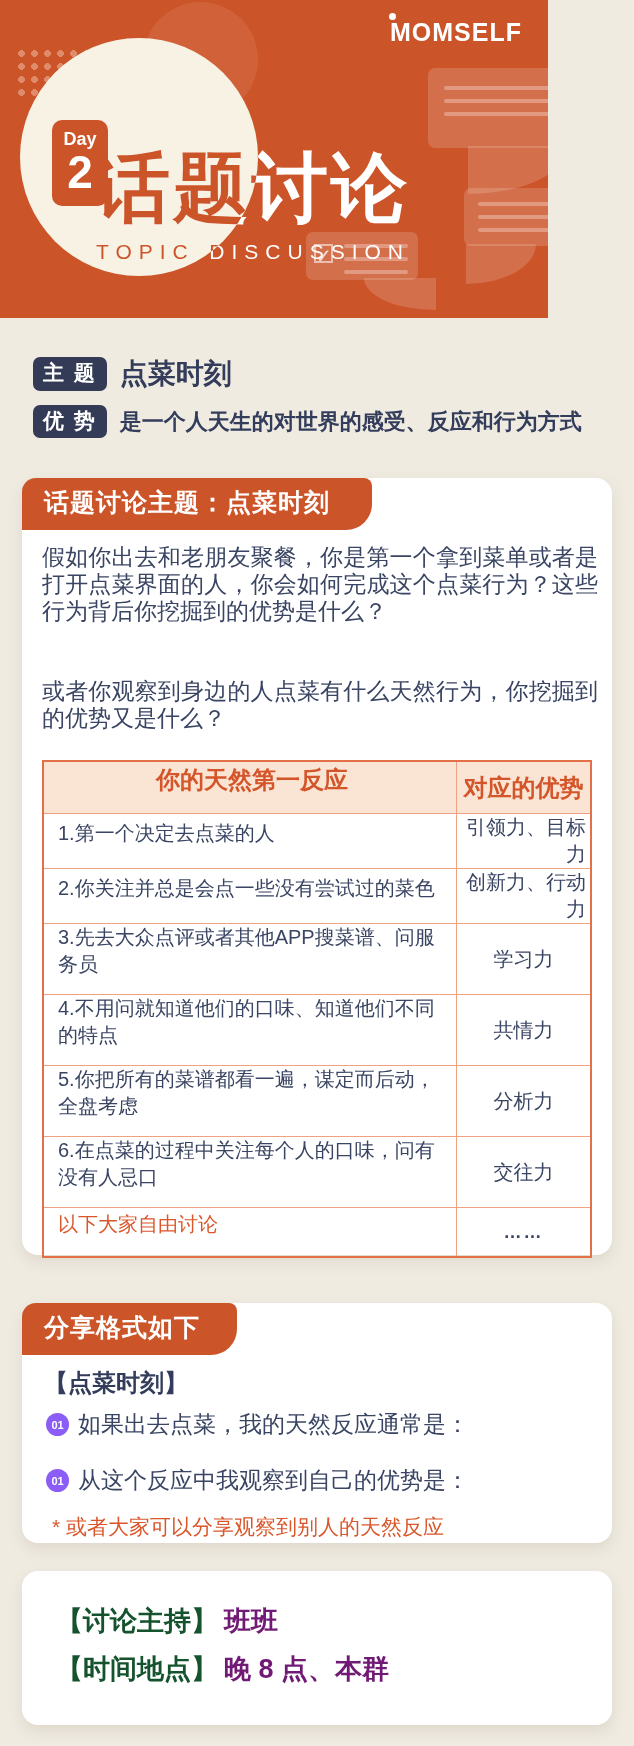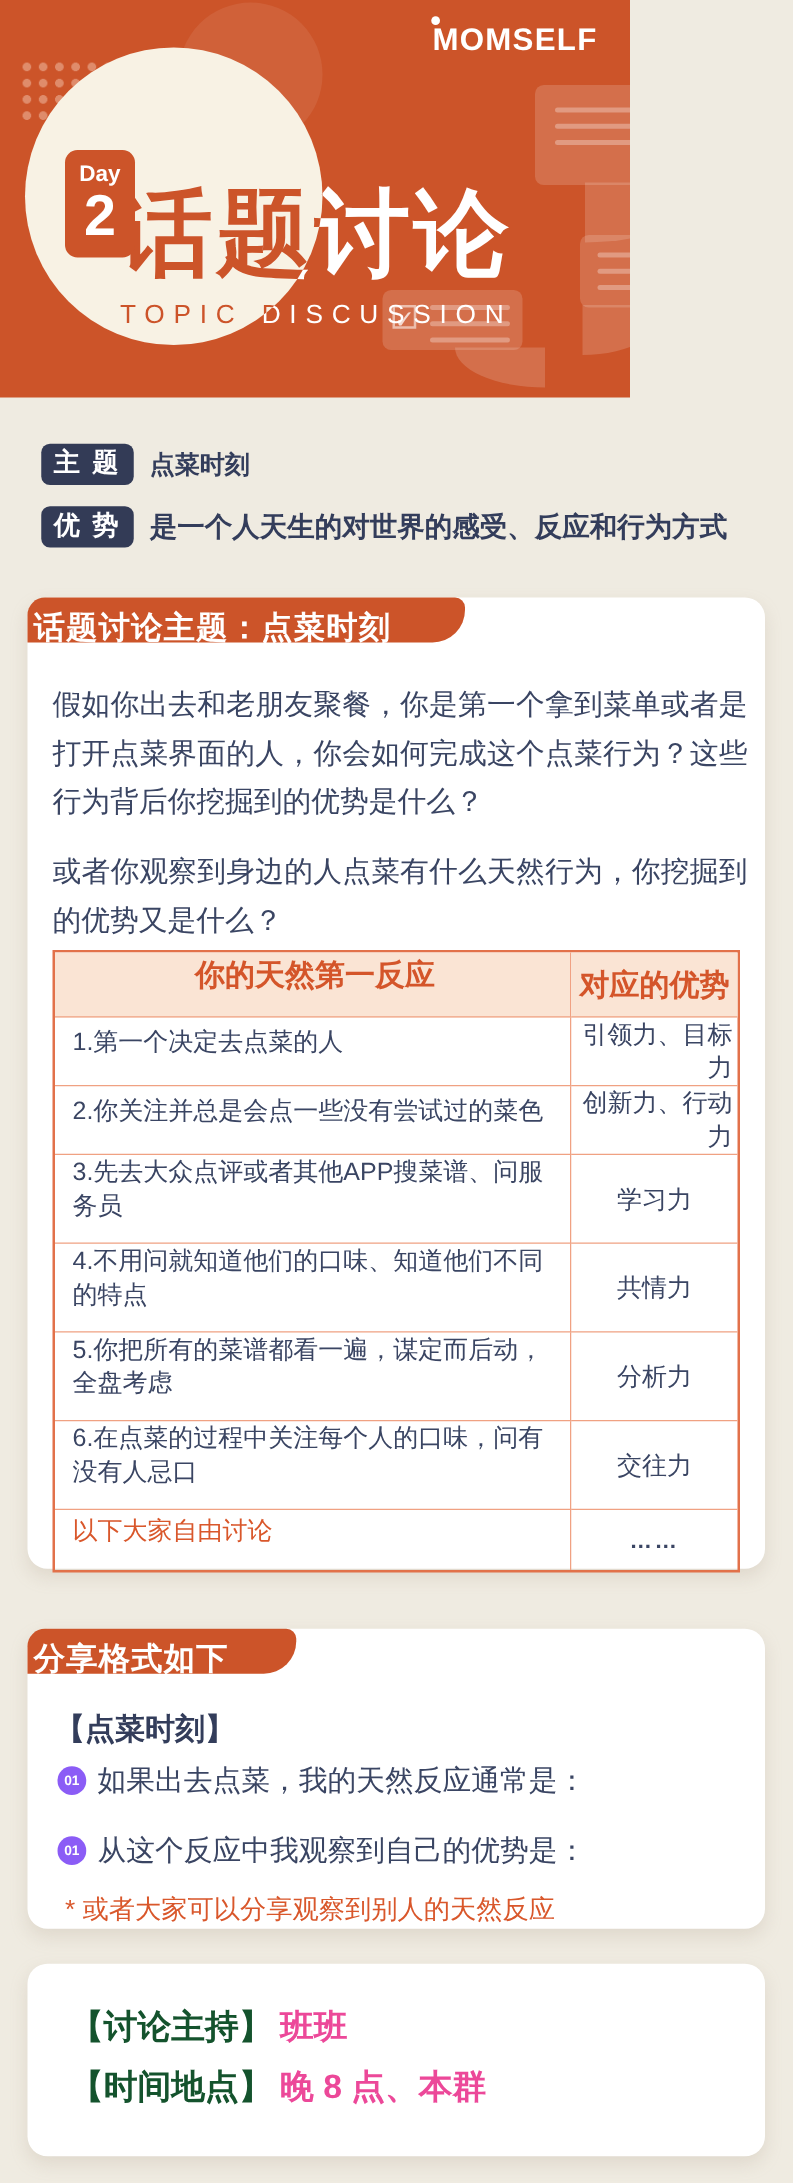--- a/index.html
+++ b/index.html
@@ -6,21 +6,21 @@
   html,body { width:634px; }
   body {
     font-family:"Liberation Sans","DejaVu Sans",sans-serif;
     background:#EFEBE1;
     width:634px; height:1746px;
     position:relative;
     overflow:hidden;
   }
   
   .header {
-    position:absolute; left:0; top:0; width:504px; height:318px;
+    position:absolute; left:0; top:0; width:548px; height:318px;
     background:#CC5429; overflow:hidden;
   }
   .dots-grid {
     position:absolute; left:15px; top:47px; width:78px; height:52px;
     background-image:radial-gradient(circle, rgba(255,230,215,0.38) 3.2px, transparent 3.6px);
     background-size:13px 13px;
   }
   .decor-circle {
     position:absolute; left:143px; top:2px; width:115px; height:115px;
     border-radius:50%; background:rgba(255,255,255,0.08);
@@ -89,42 +89,42 @@
   
   .intro-row { position:absolute; left:33px; display:flex; align-items:center; }
   #intro-row-1 { top:355px; }
   #intro-row-2 { top:405px; }
   .navy-badge {
     background:#333B56; color:#FFFFFF; border-radius:7px;
     font-size:21px; font-weight:700; letter-spacing:2px;
     padding:4px 10px 5px 10px; line-height:1.15;
   }
   .intro-text { color:#333D5B; font-weight:700; margin-left:13px; }
-  #intro-row-1 .intro-text { font-size:20px;text-align:center; }
+  #intro-row-1 .intro-text { font-size:28px;text-align:center; }
   #intro-row-2 .intro-text { font-size:22px; }
   
   .card {
     position:absolute; left:22px; width:590px; background:#FFFFFF;
     border-radius:16px; box-shadow:0 6px 14px rgba(170,150,130,0.22);
   }
   #card-topic { top:478px; height:777px; }
   #card-share { top:1303px; height:240px; }
   #card-footer { top:1571px; height:154px; }
   .card-tab {
-    position:absolute; left:0; top:0; height:36px;
+    position:absolute; left:0; top:0; height:52px;
     background:#CC5429; color:#FFFFFF;
     font-size:25px; font-weight:700; letter-spacing:1px;
-    line-height:48px; padding-left:5px;
+    line-height:48px; padding-left:22px;
     border-radius:14px 8px 26px 0;
   }
   #card-topic .card-tab { width:350px; }
   #card-share .card-tab { width:215px; }
   .topic-par {
     position:absolute; left:20px; width:556px;
-    color:#3A4563; font-size:23px; line-height:39px; text-align:justify;
+    color:#3A4563; font-size:23px; line-height:27px; text-align:justify;
   }
   #topic-par-1 { top:66px; }
   #topic-par-2 { top:200px; }
   
   .reaction-table {
     position:absolute; left:20px; top:282px; width:550px;
     border:2px solid #E2714A;
     display:grid; grid-template-columns:1fr 133px;
   }
   .reaction-table .cell {
@@ -164,21 +164,21 @@
   .share-item .item-text { color:#3A4563; font-size:23px; }
   .share-note {
     position:absolute; left:30px; top:210px;
     color:#D9572B; font-size:21px;
   }
   
   .footer-row { position:absolute; left:34px; display:flex; align-items:center; }
   #footer-row-1 { top:32px; }
   #footer-row-2 { top:80px; }
   .footer-label { color:#14532d; font-size:27px; font-weight:800; }
-  .footer-value { color:#ec4899; font-size:27px; font-weight:800; margin-left:6px; }
+  .footer-value { color:#701a75; font-size:27px; font-weight:800; margin-left:6px; }
 </style>
 </head>
 <body>
 
 <div class="header">
   <div class="dots-grid"></div>
   <div class="decor-circle"></div>
 
   <div class="logo">
     <span class="logo-dot"></span>

